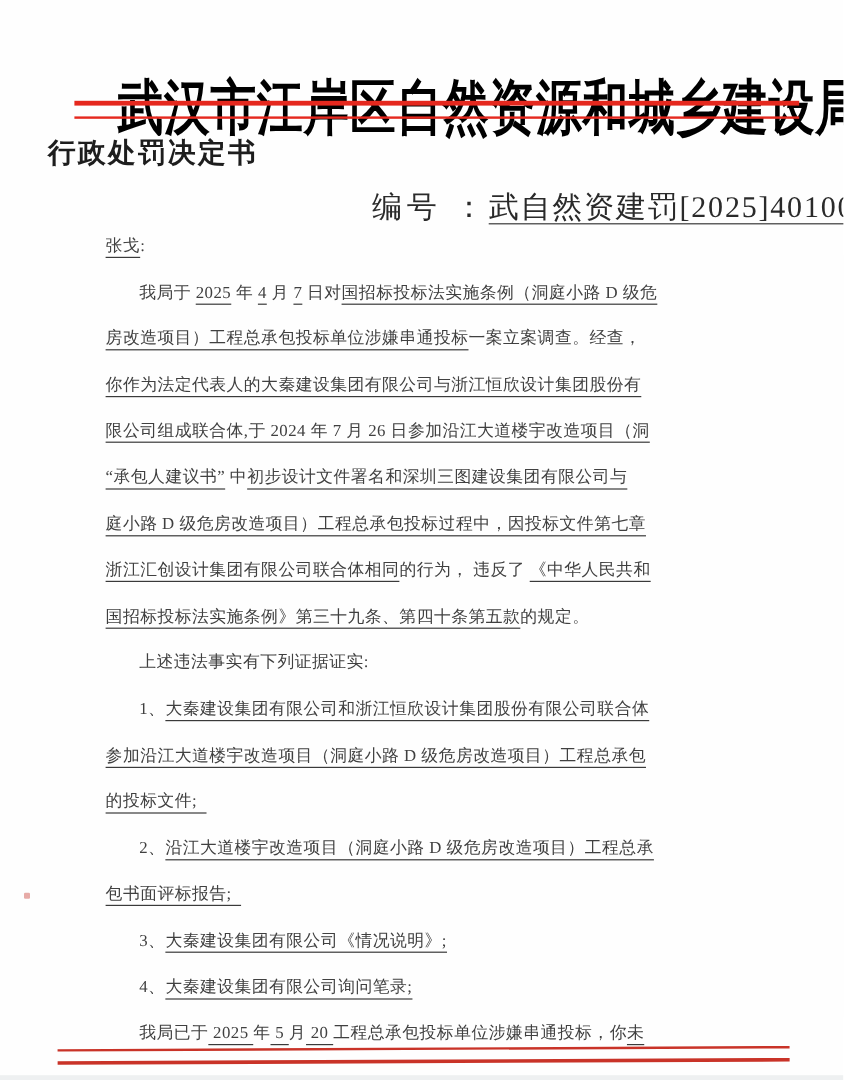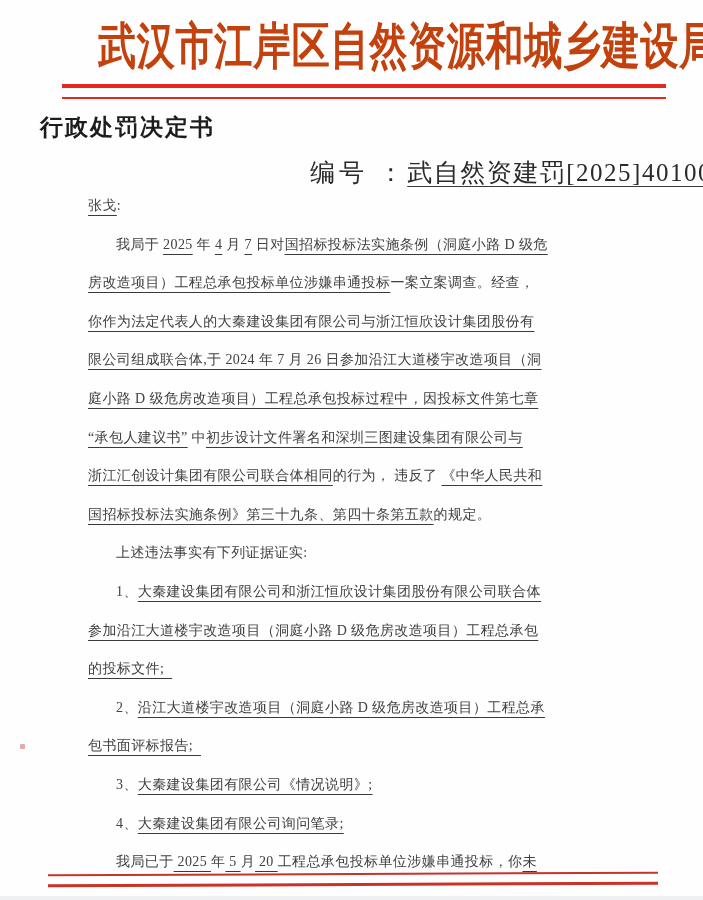--- a/index.html
+++ b/index.html
@@ -74,40 +74,40 @@
   .scan-bottom-edge{
     position:absolute;bottom:0;left:0;width:703px;height:4px;
     background:#eef0f1;
   }
 </style>
 </head>
 <body>
 
 <div class="page">
 
-  <div class="agency" style="color: #c2410c;">
+  <div class="agency" style="color: #000000; margin-top: 44px;">
     <span class="inner">武汉市江岸区自然资源和城乡建设局</span>
   </div>
 
   <div class="rule-top" style="border-color: rgb(229, 40, 30);"></div>
 
   <div class="doc-title">行政处罚决定书</div>
 
   <div class="doc-number">
     <span class="label">编号 ：</span><span class="value">武自然资建罚[2025]401009 号</span>
   </div>
 
   <div class="body-lines">
       <div class="line"><span class="u">张戈</span><span>:</span></div>
       <div class="line indent"><span>我局于 </span><span class="u">2025</span><span> 年 </span><span class="u">4</span><span> 月 </span><span class="u">7</span><span> 日对</span><span class="u">国招标投标法实施条例（洞庭小路 D 级危</span></div>
       <div class="line"><span class="u">房改造项目）工程总承包投标单位涉嫌串通投标</span><span>一案立案调查。经查，</span></div>
       <div class="line"><span class="u">你作为法定代表人的大秦建设集团有限公司与浙江恒欣设计集团股份有</span></div>
       <div class="line"><span class="u">限公司组成联合体,于 2024 年 7 月 26 日参加沿江大道楼宇改造项目（洞</span></div>
+      <div class="line"><span class="u">“承包人建议书”</span><span> 中</span><span class="u">初步设计文件署名和深圳三图建设集团有限公司与</span></div>
       <div class="line"><span class="u">庭小路 D 级危房改造项目）工程总承包投标过程中，因投标文件第七章</span></div>
-      <div class="line"><span class="u">“承包人建议书”</span><span> 中</span><span class="u">初步设计文件署名和深圳三图建设集团有限公司与</span></div>
       <div class="line"><span class="u">浙江汇创设计集团有限公司联合体相同</span><span>的行为， 违反了 </span><span class="u">《中华人民共和</span></div>
       <div class="line"><span class="u">国招标投标法实施条例》第三十九条、第四十条第五款</span><span>的规定。</span></div>
       <div class="line indent"><span>上述违法事实有下列证据证实:</span></div>
       <div class="line indent"><span>1、</span><span class="u">大秦建设集团有限公司和浙江恒欣设计集团股份有限公司联合体</span></div>
       <div class="line"><span class="u">参加沿江大道楼宇改造项目（洞庭小路 D 级危房改造项目）工程总承包</span></div>
       <div class="line"><span class="u">的投标文件;&nbsp;&nbsp;</span></div>
       <div class="line indent"><span>2、</span><span class="u">沿江大道楼宇改造项目（洞庭小路 D 级危房改造项目）工程总承</span></div>
       <div class="line"><span class="u">包书面评标报告;&nbsp;&nbsp;</span></div>
       <div class="line indent"><span>3、</span><span class="u">大秦建设集团有限公司《情况说明》;</span></div>
       <div class="line indent"><span>4、</span><span class="u">大秦建设集团有限公司询问笔录;</span></div>

